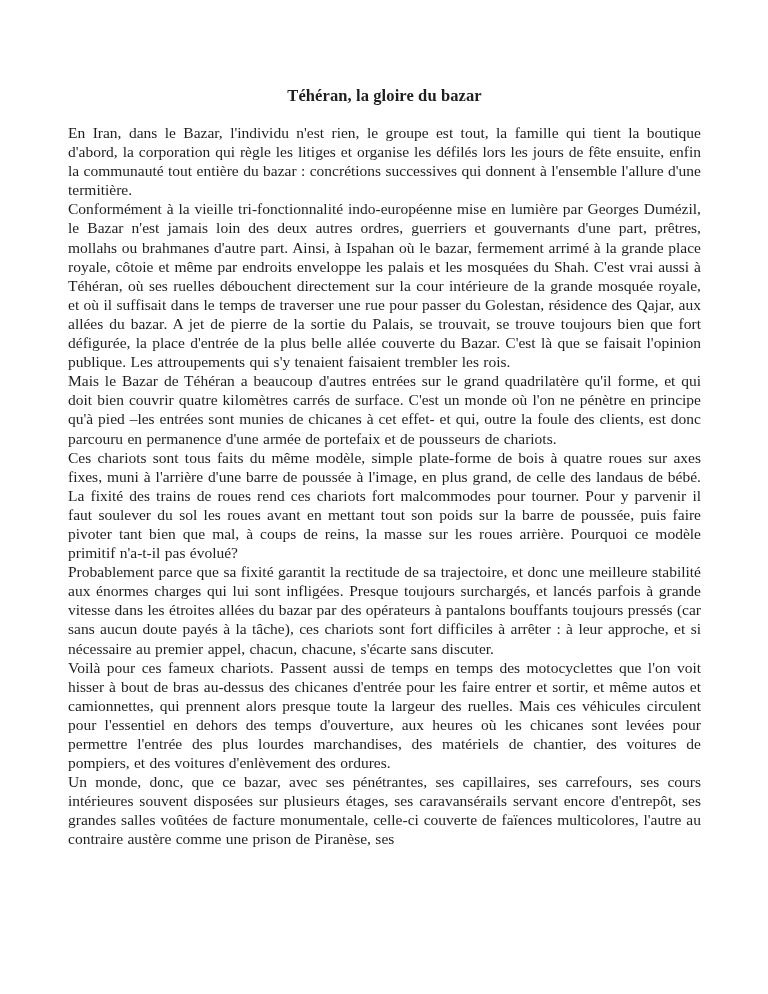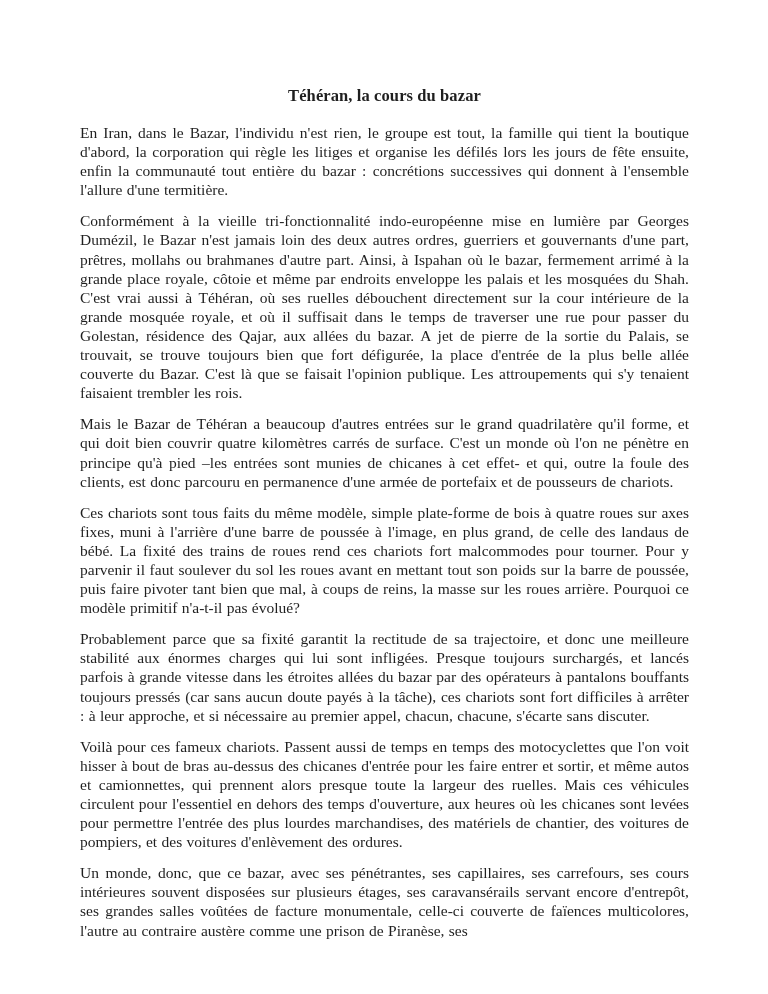--- a/index.html
+++ b/index.html
@@ -27,30 +27,30 @@
     font-weight: bold;
     text-align: center;
     line-height: 19px;
     margin: 0 0 18px 0;
     letter-spacing: 0.1px;
   }
   .para {
     font-size: 15.5px;
     line-height: 19.1px;
     text-align: justify;
-    margin: 12px;
+    margin: 0;
     word-spacing: 0.5px;
   }
 </style>
 </head>
 <body>
 
 <div class="page">
   <div class="content">
-    <h1 class="title">Téhéran, la cours du bazar</h1>
+    <h1 class="title">Téhéran, la gloire du bazar</h1>
     <p class="para">En Iran, dans le Bazar, l'individu n'est rien, le groupe est tout, la famille qui tient la boutique d'abord, la corporation qui règle les litiges et organise les défilés lors les jours de fête ensuite, enfin la communauté tout entière du bazar : concrétions successives qui donnent à l'ensemble l'allure d'une termitière.</p>
     <p class="para">Conformément à la vieille tri-fonctionnalité indo-européenne mise en lumière par Georges Dumézil, le Bazar n'est jamais loin des deux autres ordres, guerriers et gouvernants d'une part, prêtres, mollahs ou brahmanes d'autre part. Ainsi, à Ispahan où le bazar, fermement arrimé à la grande place royale, côtoie et même par endroits enveloppe les palais et les mosquées du Shah. C'est vrai aussi à Téhéran, où ses ruelles débouchent directement sur la cour intérieure de la grande mosquée royale, et où il suffisait dans le temps de traverser une rue pour passer du Golestan, résidence des Qajar, aux allées du bazar. A jet de pierre de la sortie du Palais, se trouvait, se trouve toujours bien que fort défigurée, la place d'entrée de la plus belle allée couverte du Bazar. C'est là que se faisait l'opinion publique. Les attroupements qui s'y tenaient faisaient trembler les rois.</p>
     <p class="para">Mais le Bazar de Téhéran a beaucoup d'autres entrées sur le grand quadrilatère qu'il forme, et qui doit bien couvrir quatre kilomètres carrés de surface. C'est un monde où l'on ne pénètre en principe qu'à pied –les entrées sont munies de chicanes à cet effet- et qui, outre la foule des clients, est donc parcouru en permanence d'une armée de portefaix et de pousseurs de chariots.</p>
     <p class="para">Ces chariots sont tous faits du même modèle, simple plate-forme de bois à quatre roues sur axes fixes, muni à l'arrière d'une barre de poussée à l'image, en plus grand, de celle des landaus de bébé. La fixité des trains de roues rend ces chariots fort malcommodes pour tourner. Pour y parvenir il faut soulever du sol les roues avant en mettant tout son poids sur la barre de poussée, puis faire pivoter tant bien que mal, à coups de reins, la masse sur les roues arrière. Pourquoi ce modèle primitif n'a-t-il pas évolué?</p>
     <p class="para">Probablement parce que sa fixité garantit la rectitude de sa trajectoire, et donc une meilleure stabilité aux énormes charges qui lui sont infligées. Presque toujours surchargés, et lancés parfois à grande vitesse dans les étroites allées du bazar par des opérateurs à pantalons bouffants toujours pressés (car sans aucun doute payés à la tâche), ces chariots sont fort difficiles à arrêter : à leur approche, et si nécessaire au premier appel, chacun, chacune, s'écarte sans discuter.</p>
     <p class="para">Voilà pour ces fameux chariots. Passent aussi de temps en temps des motocyclettes que l'on voit hisser à bout de bras au-dessus des chicanes d'entrée pour les faire entrer et sortir, et même autos et camionnettes, qui prennent alors presque toute la largeur des ruelles. Mais ces véhicules circulent pour l'essentiel en dehors des temps d'ouverture, aux heures où les chicanes sont levées pour permettre l'entrée des plus lourdes marchandises, des matériels de chantier, des voitures de pompiers, et des voitures d'enlèvement des ordures.</p>
     <p class="para">Un monde, donc, que ce bazar, avec ses pénétrantes, ses capillaires, ses carrefours, ses cours intérieures souvent disposées sur plusieurs étages, ses caravansérails servant encore d'entrepôt, ses grandes salles voûtées de facture monumentale, celle-ci couverte de faïences multicolores, l'autre au contraire austère comme une prison de Piranèse, ses</p>
   </div>
 </div>
 

